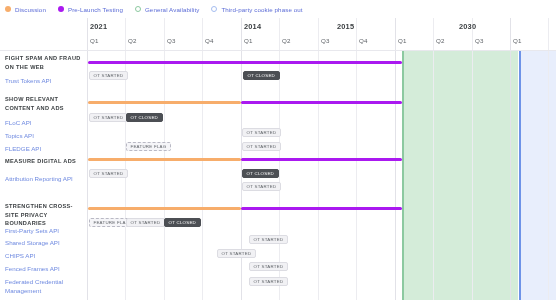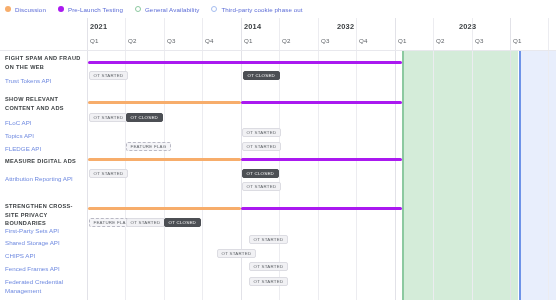--- a/index.html
+++ b/index.html
@@ -203,22 +203,22 @@
     <div class="vline year" style="left:395px"></div>
     <div class="vline" style="left:433px"></div>
     <div class="vline" style="left:472px"></div>
     <div class="vline year" style="left:510px"></div>
     <div class="vline" style="left:548px"></div>
 
     <div id="header-rule"></div>
 
     <div class="year-label" style="left:90px">2021</div>
     <div class="year-label" style="left:244px">2014</div>
-    <div class="year-label" style="left:337px">2032</div>
-    <div class="year-label" style="left:459px">2023</div>
+    <div class="year-label" style="left:337px">2015</div>
+    <div class="year-label" style="left:459px">2030</div>
 
     <div class="q-label" style="left:90px">Q1</div>
     <div class="q-label" style="left:128px">Q2</div>
     <div class="q-label" style="left:167px">Q3</div>
     <div class="q-label" style="left:205px">Q4</div>
     <div class="q-label" style="left:244px">Q1</div>
     <div class="q-label" style="left:282px">Q2</div>
     <div class="q-label" style="left:321px">Q3</div>
     <div class="q-label" style="left:359px">Q4</div>
     <div class="q-label" style="left:398px">Q1</div>

